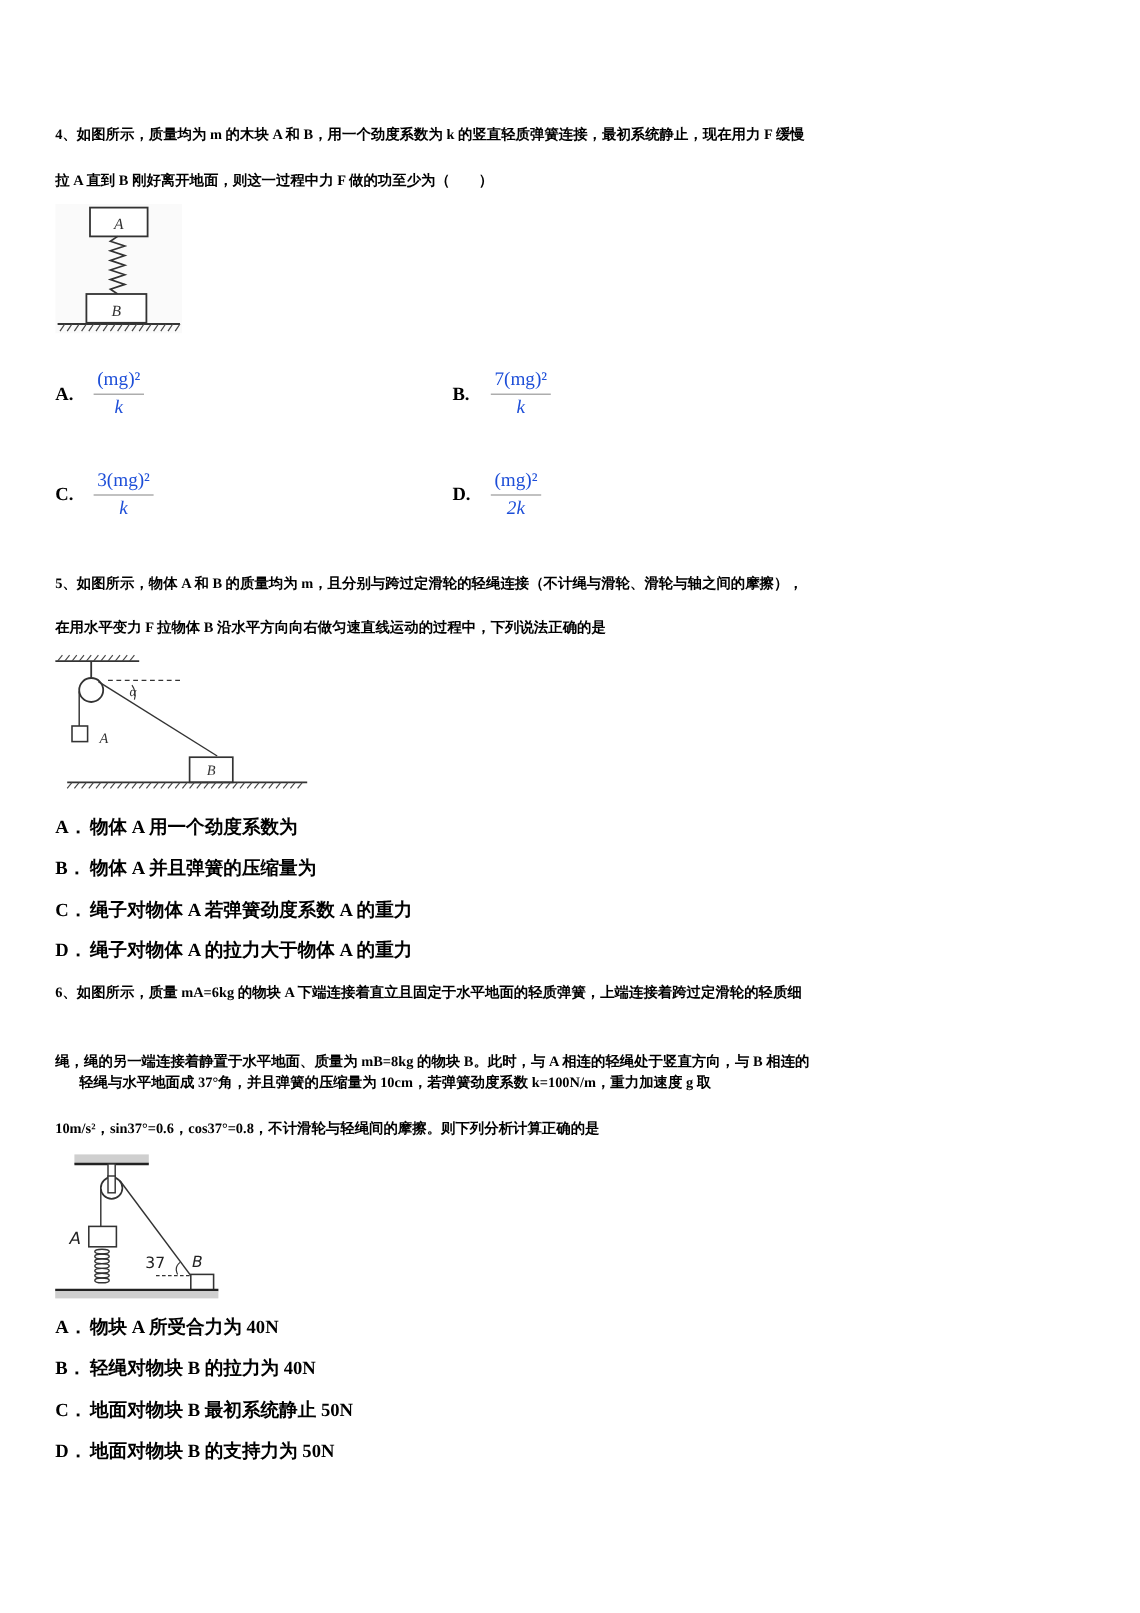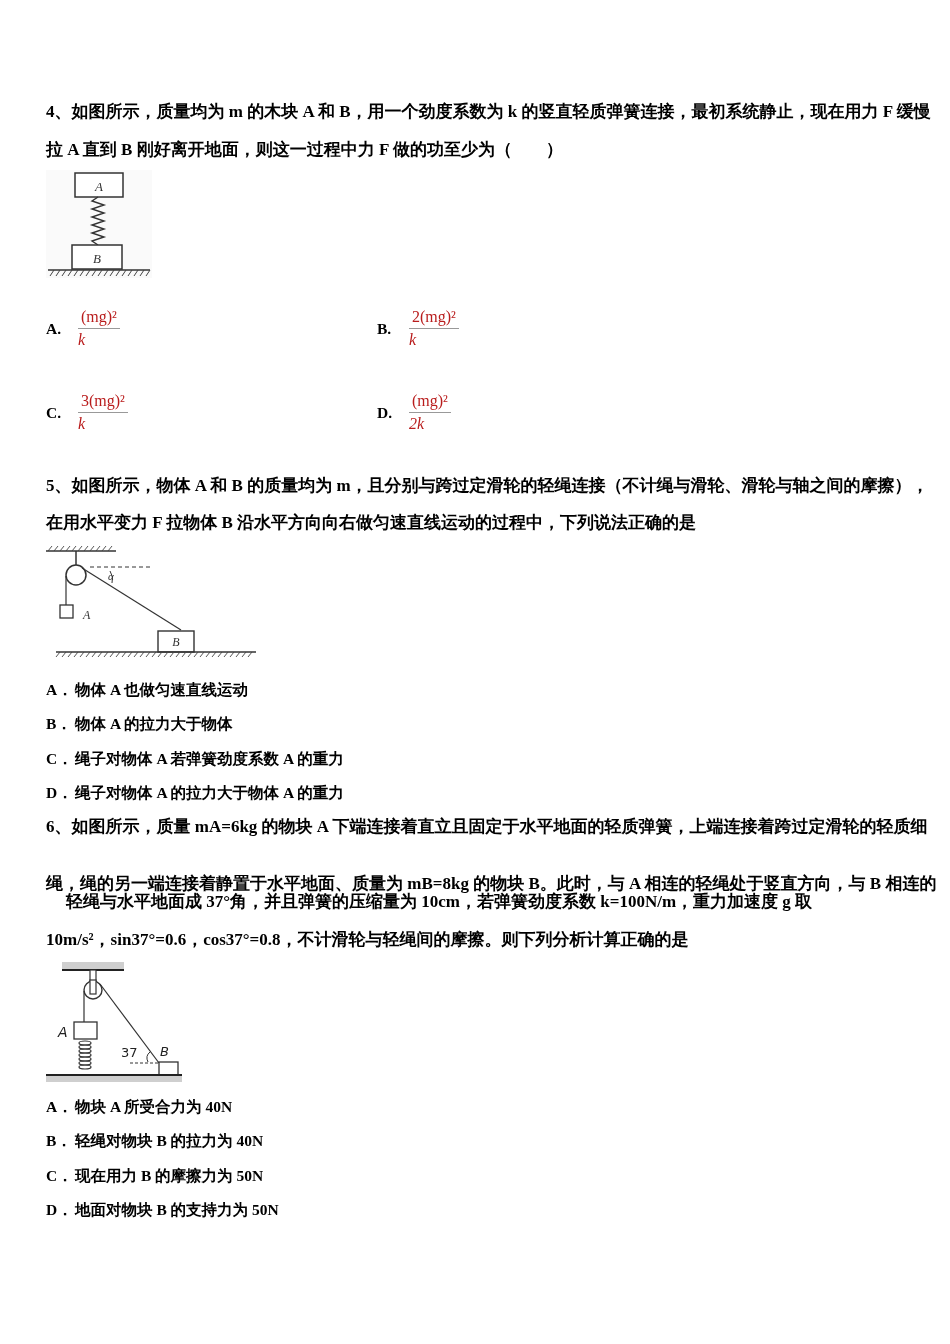--- a/index.html
+++ b/index.html
@@ -1,25 +1,25 @@
 <!DOCTYPE html>
 <html><head>
 <meta charset="utf-8">
 <style>
   html, body { margin: 0; padding: 0; background: #ffffff; }
   body { width: 950px; height: 1344px; position: relative; overflow: hidden;
          font-family: "Liberation Serif", "DejaVu Serif", serif; color: #000; }
-  .line { position: absolute; left: 46px; font-size: 17px; line-height: 20px; white-space: nowrap; font-weight: 500; }
+  .line { position: absolute; left: 46px; font-size: 12px; line-height: 20px; white-space: nowrap; font-weight: 500; }
   .q { font-weight: 600; }
   .opt { position: absolute; font-size: 15.5px; line-height: 20px; white-space: nowrap; font-weight: 700; }
   .opt .lbl { display: inline-block; width: 29px; }
   .opt .txt { font-weight: 600; }
   .frac-wrap { position: absolute; display: flex; align-items: center; }
   .frac-lbl { font-weight: 700; font-size: 15.5px; width: 32px; }
-  .frac { display: inline-flex; flex-direction: column; color: #b91c1c; font-size: 16px; }
+  .frac { display: inline-flex; flex-direction: column; align-items: center; color: #1d4ed8; font-size: 16px; }
   .frac .num { padding: 0 3px 2px 3px; border-bottom: 1px solid #999; white-space: nowrap; }
   .frac .den { padding-top: 2px; font-style: italic; }
   svg.fig { position: absolute; }
 </style>
 </head>
 <body>
 
 <div class="line q" style="top:102px;">4、如图所示，质量均为 m 的木块 A 和 B，用一个劲度系数为 k 的竖直轻质弹簧连接，最初系统静止，现在用力 F 缓慢</div>
 <div class="line q" style="top:140px;">拉 A 直到 B 刚好离开地面，则这一过程中力 F 做的功至少为（　　）</div>
 
@@ -55,21 +55,21 @@
 <div class="frac-wrap" style="left:46px;top:308px;">
   <span class="frac-lbl">A.</span>
   <span class="frac">
     <span class="num">(mg)²</span>
     <span class="den">k</span>
   </span>
 </div>
 <div class="frac-wrap" style="left:377px;top:308px;">
   <span class="frac-lbl">B.</span>
   <span class="frac">
-    <span class="num">2(mg)²</span>
+    <span class="num">7(mg)²</span>
     <span class="den">k</span>
   </span>
 </div>
 <div class="frac-wrap" style="left:46px;top:392px;">
   <span class="frac-lbl">C.</span>
   <span class="frac">
     <span class="num">3(mg)²</span>
     <span class="den">k</span>
   </span>
 </div>
@@ -142,24 +142,24 @@
       <line x1="172" y1="112" x2="176" y2="107"></line>
     <line x1="178" y1="112" x2="182" y2="107"></line>
       <line x1="184" y1="112" x2="188" y2="107"></line>
       <line x1="190" y1="112" x2="194" y2="107"></line>
       <line x1="196" y1="112" x2="200" y2="107"></line>
     <line x1="202" y1="112" x2="206" y2="107"></line>
   </g>
 </svg>
 
 <div class="opt" style="left:46px;top:680px;">
-  <span class="lbl">A．</span><span class="txt">物体 A 也做匀速直线运动</span>
+  <span class="lbl">A．</span><span class="txt">物体 A 用一个劲度系数为</span>
 </div>
 <div class="opt" style="left:46px;top:714px;">
-  <span class="lbl">B．</span><span class="txt">物体 A 的拉力大于物体</span>
+  <span class="lbl">B．</span><span class="txt">物体 A 并且弹簧的压缩量为</span>
 </div>
 <div class="opt" style="left:46px;top:749px;">
   <span class="lbl">C．</span><span class="txt">绳子对物体 A 若弹簧劲度系数 A 的重力</span>
 </div>
 <div class="opt" style="left:46px;top:783px;">
   <span class="lbl">D．</span><span class="txt">绳子对物体 A 的拉力大于物体 A 的重力</span>
 </div>
 
 <div class="line q" style="top:817px;">6、如图所示，质量 mA=6kg 的物块 A 下端连接着直立且固定于水平地面的轻质弹簧，上端连接着跨过定滑轮的轻质细</div>
 <div class="line q" style="top:854px;margin-top:20px;">绳，绳的另一端连接着静置于水平地面、质量为 mB=8kg 的物块 B。此时，与 A 相连的轻绳处于竖直方向，与 B 相连的</div>
@@ -194,17 +194,17 @@
   <rect x="2" y="118" width="136" height="6" fill="#cfcfcf"></rect>
 </svg>
 
 <div class="opt" style="left:46px;top:1097px;">
   <span class="lbl">A．</span><span class="txt">物块 A 所受合力为 40N</span>
 </div>
 <div class="opt" style="left:46px;top:1131px;">
   <span class="lbl">B．</span><span class="txt">轻绳对物块 B 的拉力为 40N</span>
 </div>
 <div class="opt" style="left:46px;top:1166px;">
-  <span class="lbl">C．</span><span class="txt">现在用力 B 的摩擦力为 50N</span>
+  <span class="lbl">C．</span><span class="txt">地面对物块 B 最初系统静止 50N</span>
 </div>
 <div class="opt" style="left:46px;top:1200px;">
   <span class="lbl">D．</span><span class="txt">地面对物块 B 的支持力为 50N</span>
 </div>
 
 </body></html>

